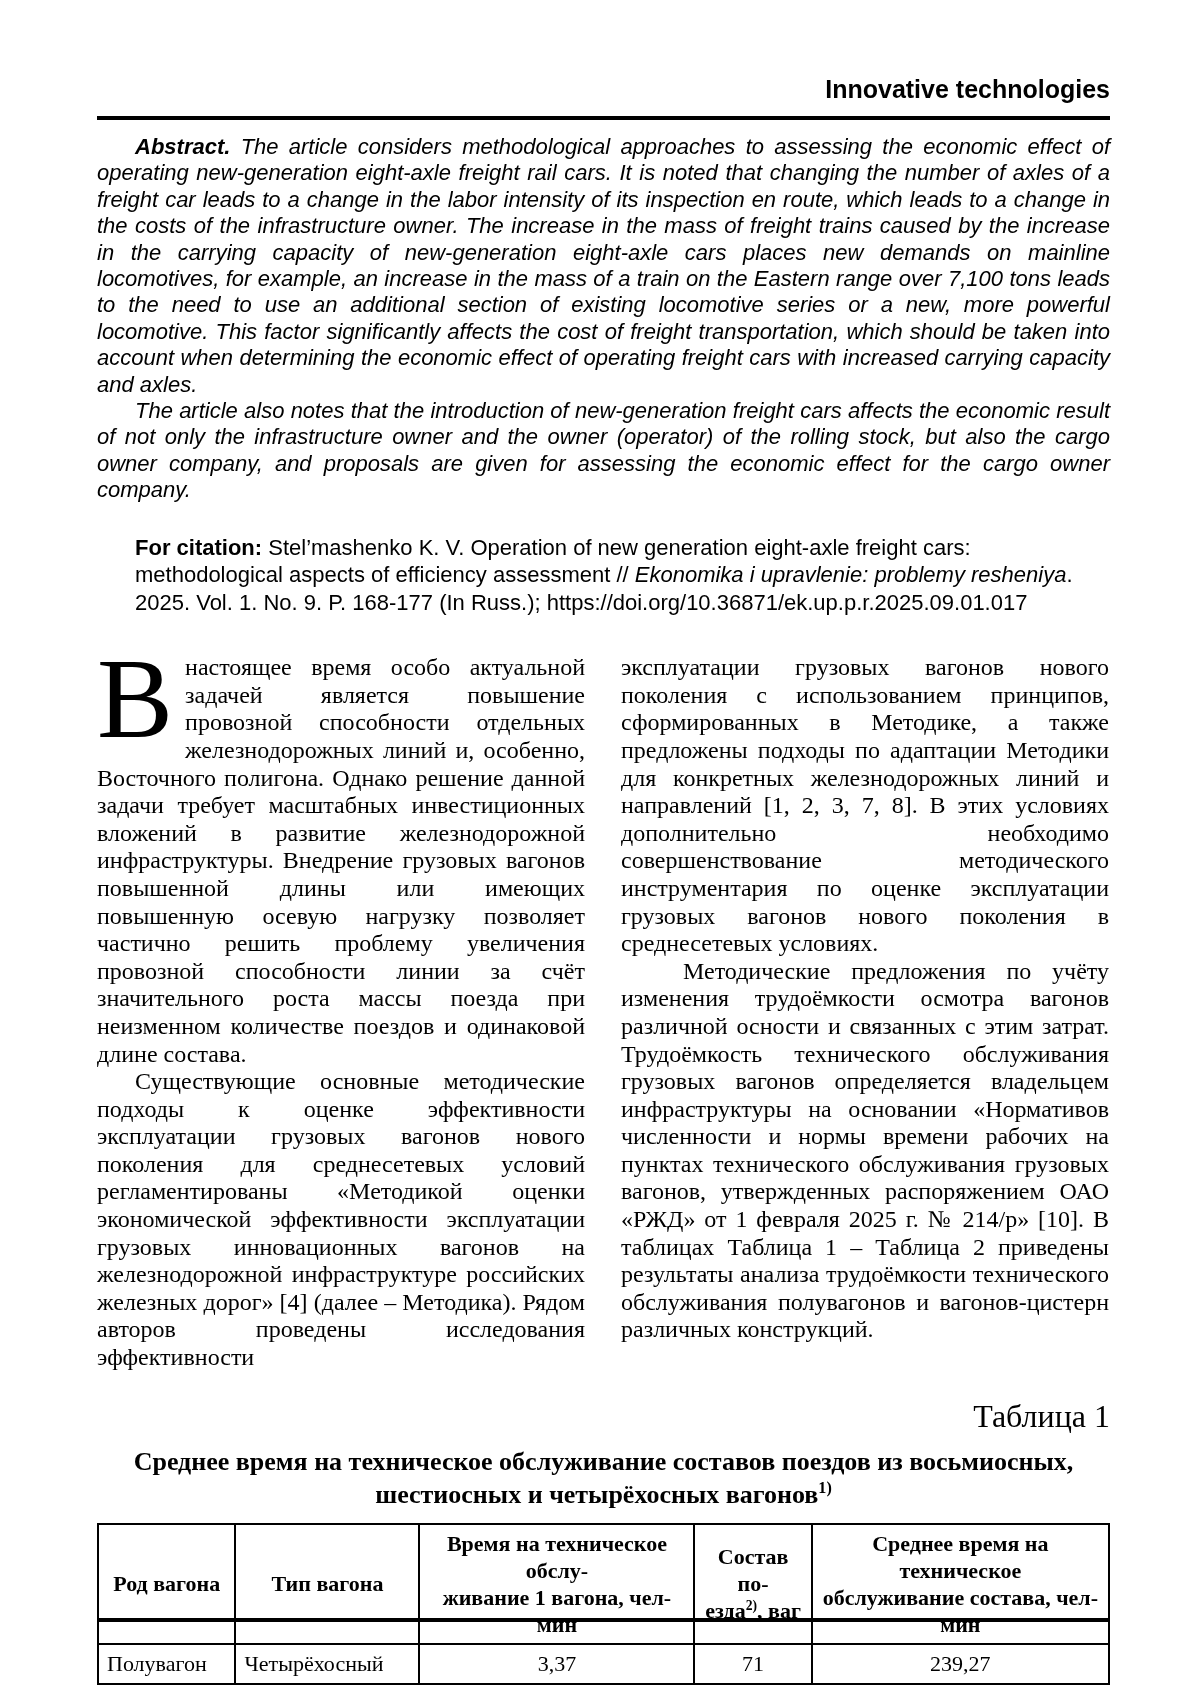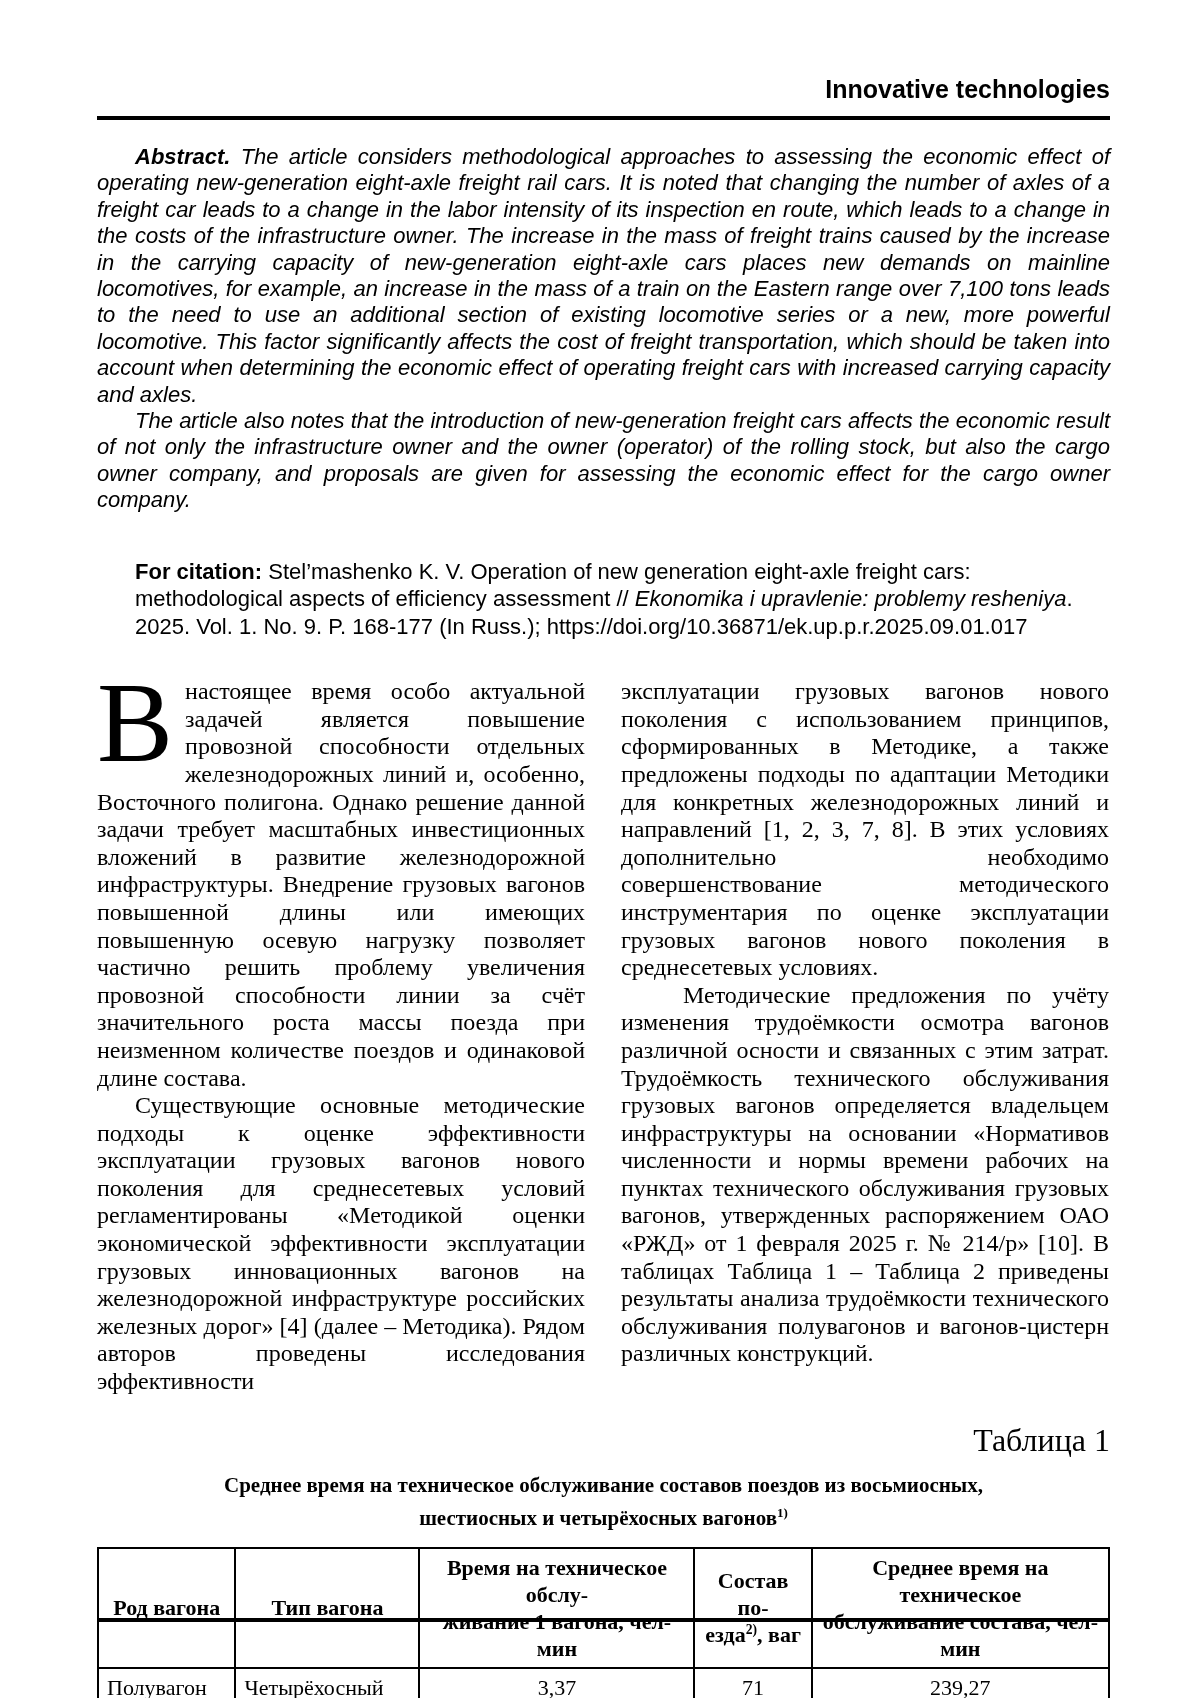--- a/index.html
+++ b/index.html
@@ -23,32 +23,32 @@
     font-size: 25px;
     line-height: 28px;
   }
   .rule {
     height: 4px;
     background: #000;
     margin-top: 13px;
   }
   
   .abstract-block {
-    margin-top: 24px;
+    margin-top: 14px;
     font-family: "Liberation Sans", sans-serif;
     font-style: italic;
     font-size: 22px;
     line-height: 26.4px;
     text-align: justify;
   }
   .abstract-block p { text-indent: 38px; }
   .abstract-block .lead { font-weight: bold; }
   
   .citation-block {
-    margin-top: 44px;
+    margin-top: 30px;
     padding-left: 38px;
     font-family: "Liberation Sans", sans-serif;
     font-size: 22px;
     line-height: 27.5px;
     text-align: left;
   }
   .citation-block .lead { font-weight: bold; }
   .citation-block .journal { font-style: italic; }
   
   .columns {
@@ -75,21 +75,21 @@
   
   .table-caption {
     margin-top: 26px;
     text-align: right;
     font-size: 32px;
   }
   .table-title {
     margin-top: 10px;
     text-align: center;
     font-weight: bold;
-    font-size: 21px;
+    font-size: 26px;
     line-height: 33px;
   }
   sup { font-size: 62%; vertical-align: super; line-height: 0; }
   table.results {
     margin-top: 12px;
     width: 100%;
     border-collapse: collapse;
     font-size: 22px;
   }
   table.results th, table.results td {

